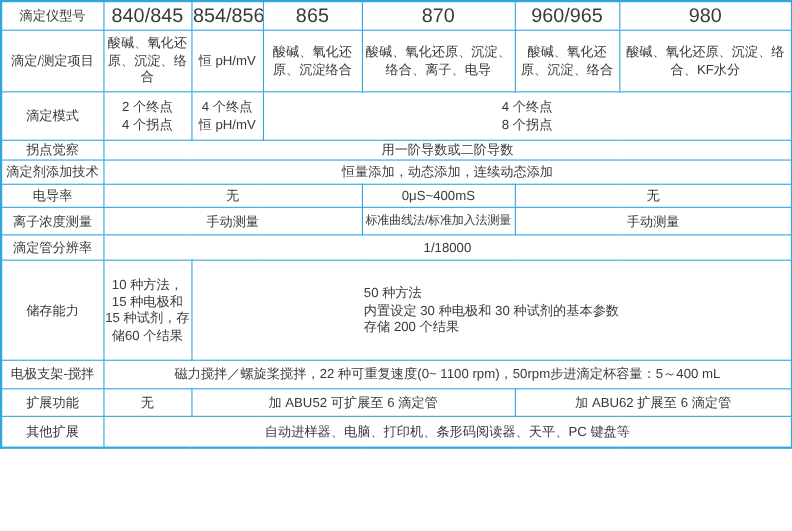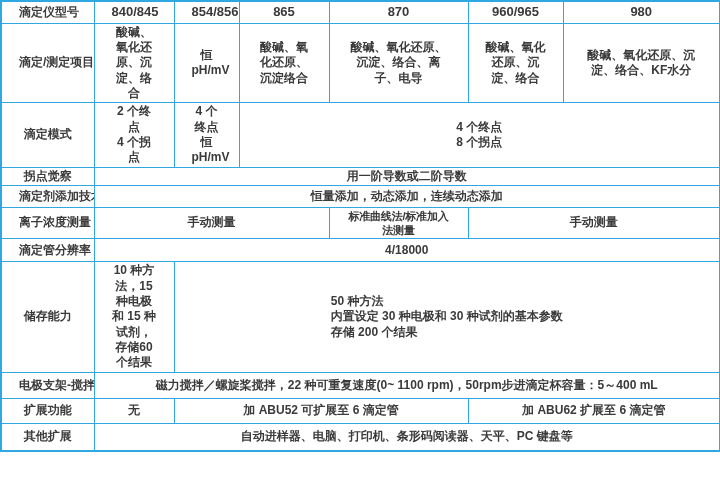--- a/index.html
+++ b/index.html
@@ -16,42 +16,42 @@
   table.spec {
     border-collapse: collapse;
     table-layout: fixed;
     width: 719px;
     border: 2px solid #2fa7e0;
     color: #3a3a3a;
     font-size: 12px;
   }
   table.spec td, table.spec th {
     border: 1px solid #2fa7e0;
-    padding: 1px 17px;
+    padding: 1px 1px;
     text-align: center;
     vertical-align: middle;
-    font-weight: bold;
+    font-weight: normal;
     line-height: 1.28;
     overflow: hidden;
   }
   th.row-label {
     text-align: left;
     padding-left: 5px;
     white-space: nowrap;
   }
   .pre { white-space: pre-line; margin-top: 12px; }
   .left { text-align: left; padding-left: 6px; }
   .block-center { text-align: center; }
   .block-center .inner {
     display: inline-block;
     text-align: left;
     white-space: pre-line;
   }
   .compact { font-size: 11px; letter-spacing: -0.2px; padding: 1px 1px; }
-  .hdr { font-size: 13px; }
+  .hdr { font-size: 18px; }
 </style>
 </head>
 <body>
 
 <table class="spec">
   <colgroup>
     <col style="width:93px">
     <col style="width:80px">
     <col style="width:65px">
     <col style="width:90px">
@@ -95,31 +95,37 @@
     <th class="row-label">拐点觉察</th>
     <td colspan="6">用一阶导数或二阶导数</td>
   </tr>
 
   <tr style="height:22px">
     <th class="row-label">滴定剂添加技术</th>
     <td colspan="6">恒量添加，动态添加，连续动态添加</td>
   </tr>
 
 
+  <tr style="height:21px">
+    <th class="row-label">电导率</th>
+    <td colspan="3">无</td>
+    <td>0μS~400mS</td>
+    <td colspan="2">无</td>
+  </tr>
 
   <tr style="height:25px">
     <th class="row-label">离子浓度测量</th>
     <td colspan="3">手动测量</td>
     <td class="compact">标准曲线法/标准加入法测量</td>
     <td colspan="2">手动测量</td>
   </tr>
 
   <tr style="height:23px">
     <th class="row-label">滴定管分辨率</th>
-    <td colspan="6">4/18000</td>
+    <td colspan="6">1/18000</td>
   </tr>
 
   <tr style="height:91px">
     <th class="row-label">储存能力</th>
     <td class="left">10 种方法，15 种电极和 15 种试剂，存储60 个结果</td>
     <td colspan="5" class="block-center">
       <span class="inner">50 种方法
 内置设定 30 种电极和 30 种试剂的基本参数
 存储 200 个结果</span>
     </td>

